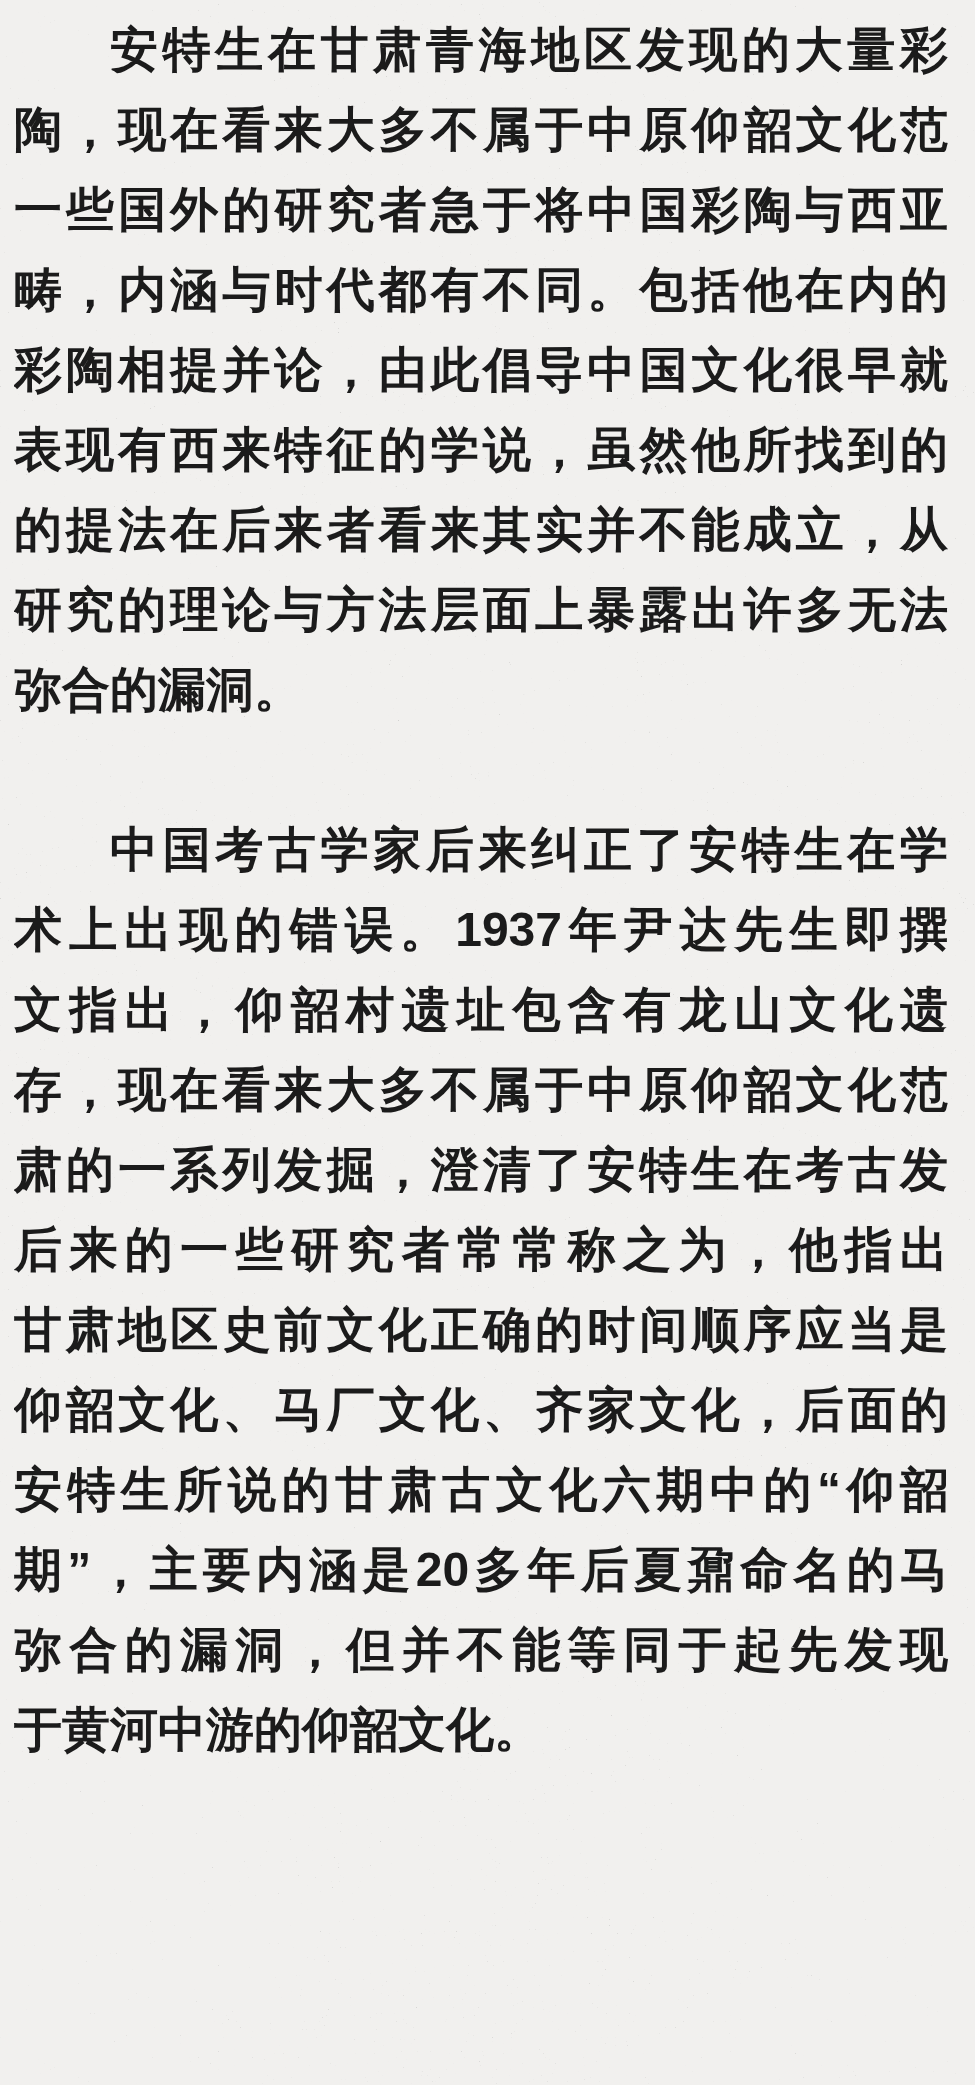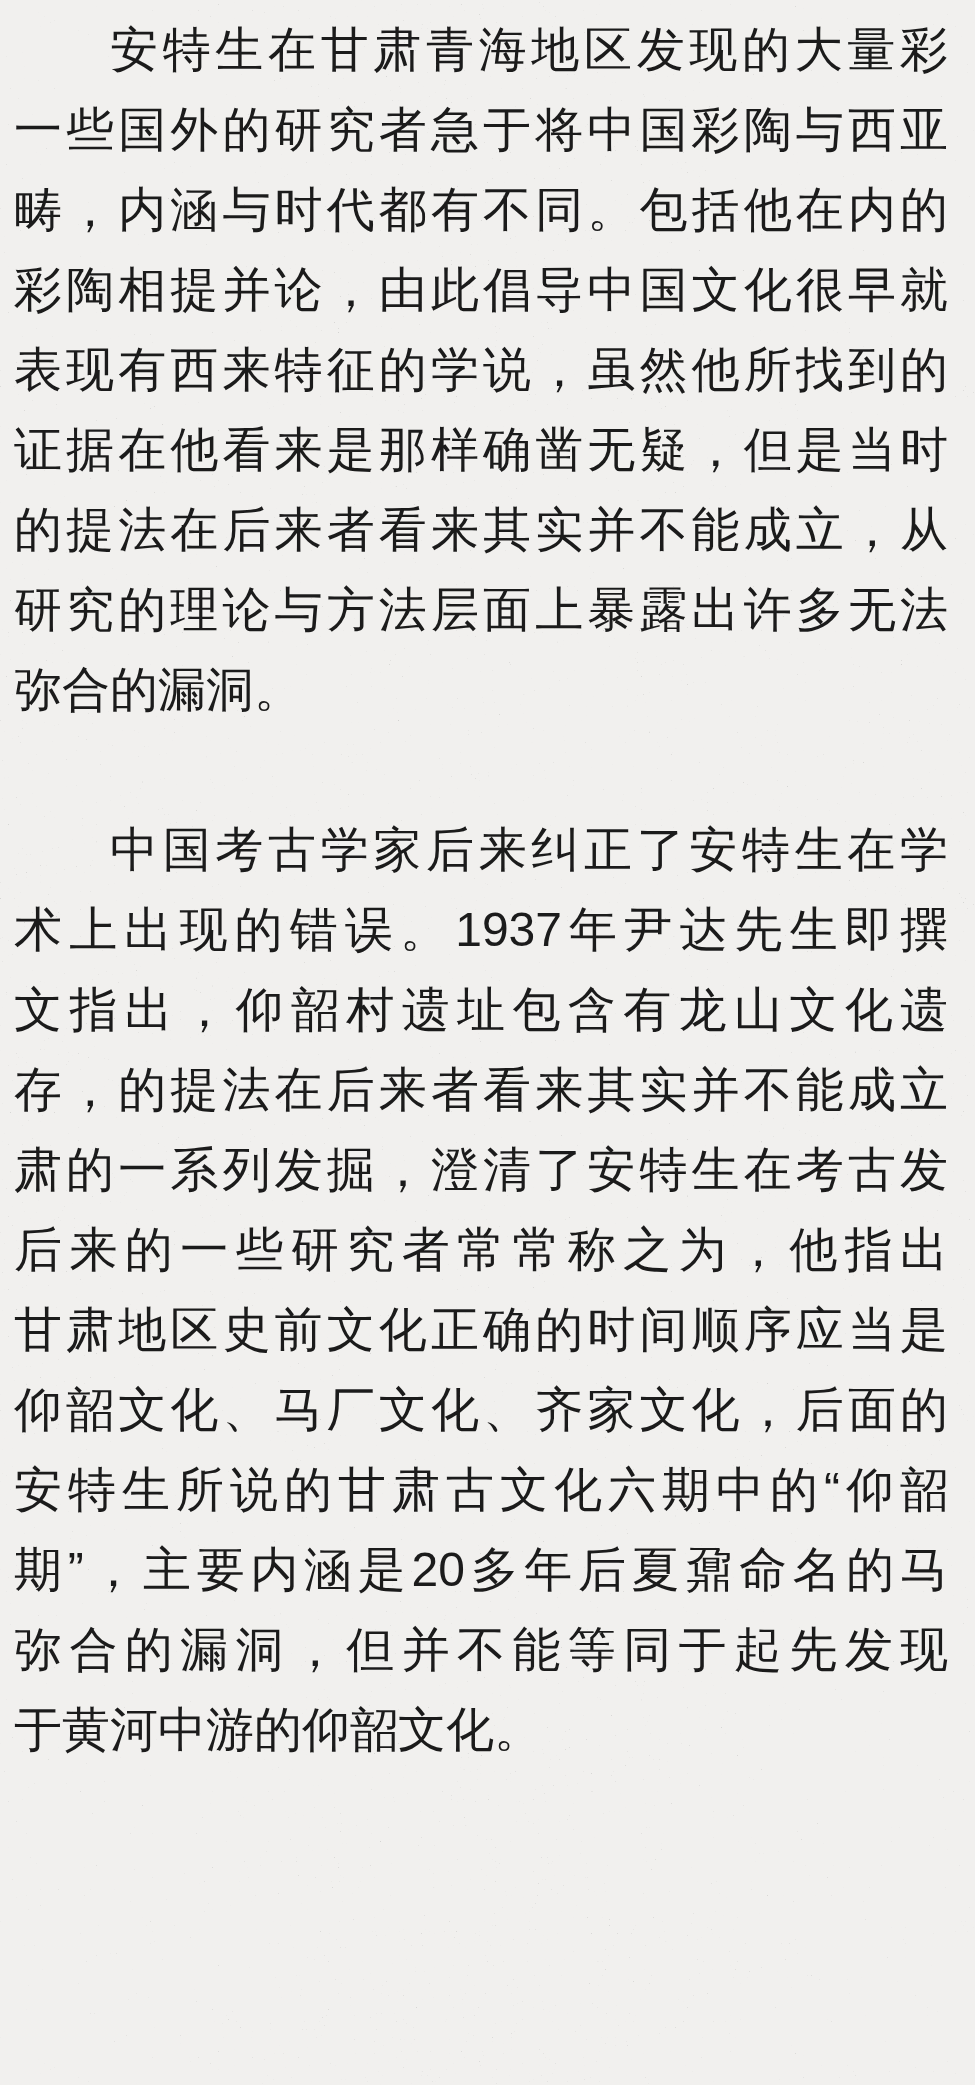--- a/index.html
+++ b/index.html
@@ -35,20 +35,21 @@
     margin-top: 80px;
   }
   .line {
     height: 80px;
     line-height: 80px;
     text-align: justify;
     text-align-last: justify;
     -moz-text-align-last: justify;
     text-justify: inter-character;
     overflow: hidden;
+    font-weight: bold;
   }
   .line.first {
     text-indent: 96px;
   }
   .line.last {
     text-align-last: left;
     -moz-text-align-last: left;
   }
 </style>
 </head>
@@ -61,34 +62,34 @@
               0 0 0 0 0.45
               0 0 0 0 0.44
               0 0 0 7 -5.6"></feColorMatrix>
   </filter>
   <rect width="975" height="2085" filter="url(#grain)" opacity="0.55"></rect>
 </svg>
 
 <div class="text-block" style="color: rgb(27, 27, 27);">
     <div class="paragraph">
       <div class="line first">安特生在甘肃青海地区发现的大量彩</div>
+      <div class="line">陶，现在看来大多不属于中原仰韶文化范</div>
       <div class="line">一些国外的研究者急于将中国彩陶与西亚</div>
       <div class="line">畴，内涵与时代都有不同。包括他在内的</div>
       <div class="line">彩陶相提并论，由此倡导中国文化很早就</div>
       <div class="line">表现有西来特征的学说，虽然他所找到的</div>
-      <div class="line">证据在他看来是那样确凿无疑，但是当时</div>
       <div class="line">的提法在后来者看来其实并不能成立，从</div>
       <div class="line">研究的理论与方法层面上暴露出许多无法</div>
       <div class="line last">弥合的漏洞。</div>
     </div>
     <div class="paragraph">
       <div class="line first">中国考古学家后来纠正了安特生在学</div>
       <div class="line">术上出现的错误。1937年尹达先生即撰</div>
       <div class="line">文指出，仰韶村遗址包含有龙山文化遗</div>
-      <div class="line">存，的提法在后来者看来其实并不能成立</div>
+      <div class="line">存，现在看来大多不属于中原仰韶文化范</div>
       <div class="line">肃的一系列发掘，澄清了安特生在考古发</div>
       <div class="line">后来的一些研究者常常称之为，他指出</div>
       <div class="line">甘肃地区史前文化正确的时间顺序应当是</div>
       <div class="line">仰韶文化、马厂文化、齐家文化，后面的</div>
       <div class="line">安特生所说的甘肃古文化六期中的“仰韶</div>
       <div class="line">期”，主要内涵是20多年后夏鼐命名的马</div>
       <div class="line">弥合的漏洞，但并不能等同于起先发现</div>
       <div class="line last">于黄河中游的仰韶文化。</div>
     </div>
   </div>

